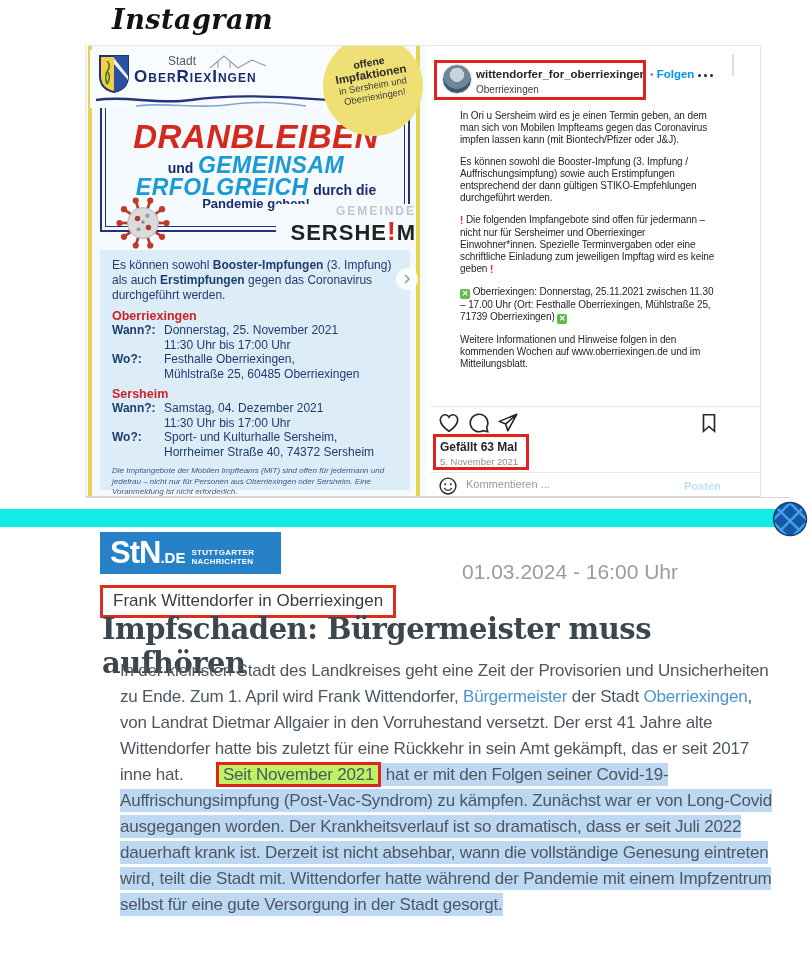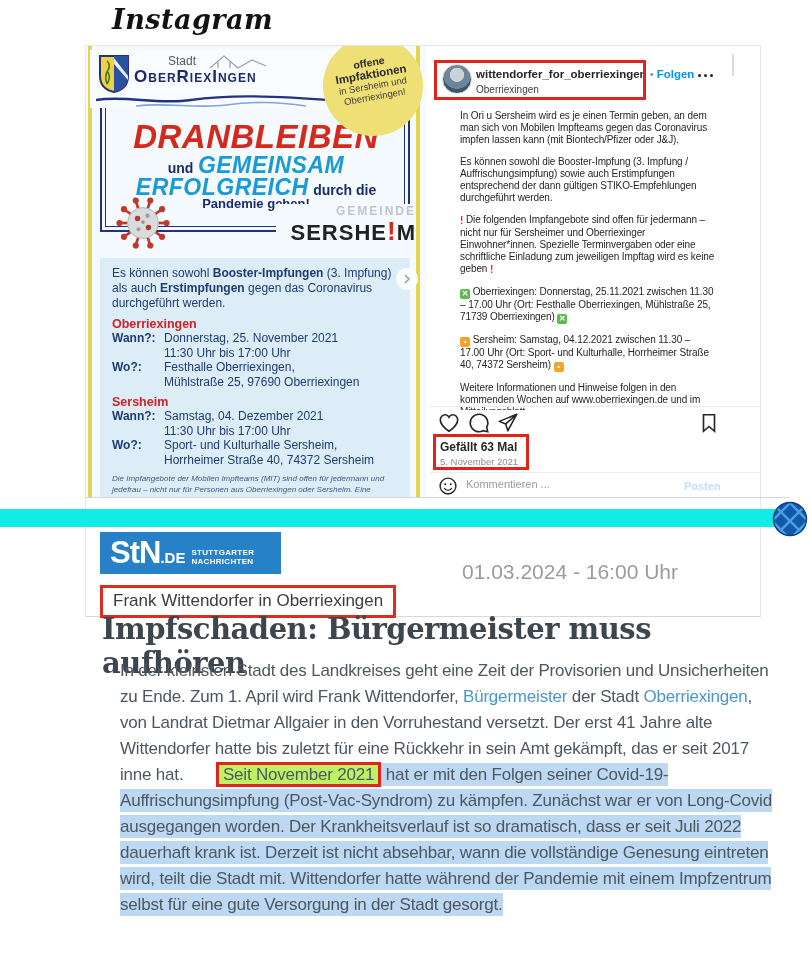--- a/index.html
+++ b/index.html
@@ -5,21 +5,21 @@
   * { margin:0; padding:0; box-sizing:border-box; }
   body { background:#fff; font-family:"Liberation Sans", sans-serif; }
   .page { position:relative; width:811px; height:963px; background:#fff; overflow:hidden;padding-left:8px; }
   .abs { position:absolute; }
 
   
   .ig-label { left:112px; top:4px; font-family:"DejaVu Serif", serif; font-style:italic; font-weight:bold;
               font-size:27px; color:#121212; letter-spacing:0.5px; }
 
   
-  .card { left:85px; top:45px; width:676px; height:572px; background:#fff;
+  .card { left:85px; top:45px; width:676px; height:452px; background:#fff;
           border:1px solid #e6e6e6; border-bottom:1px solid #d8d8d8; overflow:hidden; }
 
   
   .flyer { position:absolute; left:0; top:0; width:340px; height:452px; background:#f4fafd; overflow:hidden; }
   .stripe { position:absolute; top:0; width:4px; height:100%; background:#e7d44e; }
   .frame-outer { position:absolute; left:14px; top:26px; width:310px; height:160px; border:2px solid #23307c; }
   .frame-inner { position:absolute; left:3px; top:3px; right:3px; bottom:3px; border:1.5px solid #23307c; }
   .logo-block { position:absolute; left:4px; top:4px; width:252px; height:58px; background:#f8fcfe; }
   .crest { position:absolute; left:8px; top:4px; }
   .stadt { position:absolute; left:78px; top:4px; font-size:12px; color:#5a5a5a; }
@@ -40,21 +40,21 @@
          font-size:13px; font-weight:bold; color:#1c2a6e; }
   .navy-sm { font-size:14px; font-weight:bold; color:#1c2a6e; }
   .cyan-big { font-size:23px; font-weight:bold; font-style:italic; color:#1a9ad6; letter-spacing:0.5px; }
   .virus { position:absolute; left:28px; top:148px; z-index:2; }
   .gem-logo { position:absolute; left:190px; top:158px; width:140px; text-align:right;
               background:#f4fafd; z-index:2; padding-left:4px; }
   .gem-top { font-size:12px; font-weight:bold; color:#c2c6c9; letter-spacing:2px; }
   .gem-bottom { font-size:22px; font-weight:bold; color:#222; letter-spacing:1px; margin-top:-2px; }
   .red-excl { color:#d42a1e; }
   .gem-bottom .red-excl { font-size:26px; }
-  .panel { position:absolute; left:14px; top:212px; width:310px; height:240px; background:#dcedf7;
+  .panel { position:absolute; left:14px; top:204px; width:310px; height:240px; background:#dcedf7;
            padding:8px 12px 6px 12px; color:#1d3c72; }
   .panel .intro { font-size:12px; line-height:15px; }
   .panel .intro b { font-weight:bold; }
   .sched-title { font-size:12.5px; font-weight:bold; color:#cf2128; margin-top:6px; }
   .srow { display:flex; font-size:12px; line-height:14.5px; }
   .srow .lab { width:52px; font-weight:bold; flex:none; }
   .fineprint { font-size:8px; font-style:italic; color:#3d5a86; line-height:10.5px; margin-top:7px; }
   .next-btn { position:absolute; left:310px; top:222px; width:22px; height:22px; border-radius:50%;
               background:rgba(255,255,255,0.85); z-index:4; display:flex; align-items:center; justify-content:center; }
 
@@ -218,21 +218,21 @@
         <div class="srow">
             <span class="lab"></span>
             <span>11:30 Uhr bis 17:00 Uhr</span>
           </div>
         <div class="srow">
             <span class="lab">Wo?:</span>
             <span>Festhalle Oberriexingen,</span>
           </div>
         <div class="srow">
             <span class="lab"></span>
-            <span>Mühlstraße 25, 97690 Oberriexingen</span>
+            <span>Mühlstraße 25, 60485 Oberriexingen</span>
           </div>
 
         <div class="sched-title">Sersheim</div>
         <div class="srow">
             <span class="lab">Wann?:</span>
             <span>Samstag, 04. Dezember 2021</span>
           </div>
         <div class="srow">
             <span class="lab"></span>
             <span>11:30 Uhr bis 17:00 Uhr</span>
@@ -268,21 +268,20 @@
           <i></i>
         </div>
       <div class="scrollhint"></div>
       <div class="redbox-user"></div>
 
       <div class="caption">
         <p>In Ori u Sersheim wird es je einen Termin geben, an dem man sich von Mobilen Impfteams gegen das Coronavirus impfen lassen kann (mit Biontech/Pfizer oder J&amp;J).</p>
         <p>Es können sowohl die Booster-Impfung (3. Impfung / Auffrischungsimpfung) sowie auch Erstimpfungen entsprechend der dann gültigen STIKO-Empfehlungen durchgeführt werden.</p>
         <p><span class="ic ic-excl">!</span> <span>Die folgenden Impfangebote sind offen für jedermann – nicht nur für Sersheimer und Oberriexinger Einwohner*innen. Spezielle Terminvergaben oder eine schriftliche Einladung zum jeweiligen Impftag wird es keine geben</span> <span class="ic ic-excl">!</span></p>
         <p><span class="ic ic-green">✕</span> <span>Oberriexingen: Donnerstag, 25.11.2021 zwischen 11.30 – 17.00 Uhr (Ort: Festhalle Oberriexingen, Mühlstraße 25, 71739 Oberriexingen)</span> <span class="ic ic-green">✕</span></p>
-        <p><span class="ic ic-orange">•</span> <span>Sersheim: Samstag, 04.12.2021 zwischen 11.30 – 17.00 Uhr (Ort: Sport- und Kulturhalle, Horrheimer Straße 40, 74372 Sersheim)</span> <span class="ic ic-orange">•</span></p>
         <p>Weitere Informationen und Hinweise folgen in den kommenden Wochen auf www.oberriexingen.de und im Mitteilungsblatt.</p>
 
       </div>
 
       <div class="divider" style="top:360px"></div>
 
       <div class="act-icons">
         <svg class="act" style="left:12px" width="22" height="22" viewBox="0 0 24 24">
             <path d="M12 21 C 6 17 2.5 13 2.5 8.5 C 2.5 5.4 5 3 7.8 3 C 9.8 3 11.3 4.2 12 5.6 C 12.7 4.2 14.2 3 16.2 3 C 19 3 21.5 5.4 21.5 8.5 C 21.5 13 18 17 12 21 Z" fill="none" stroke="#262626" stroke-width="1.8"></path>
           </svg>

